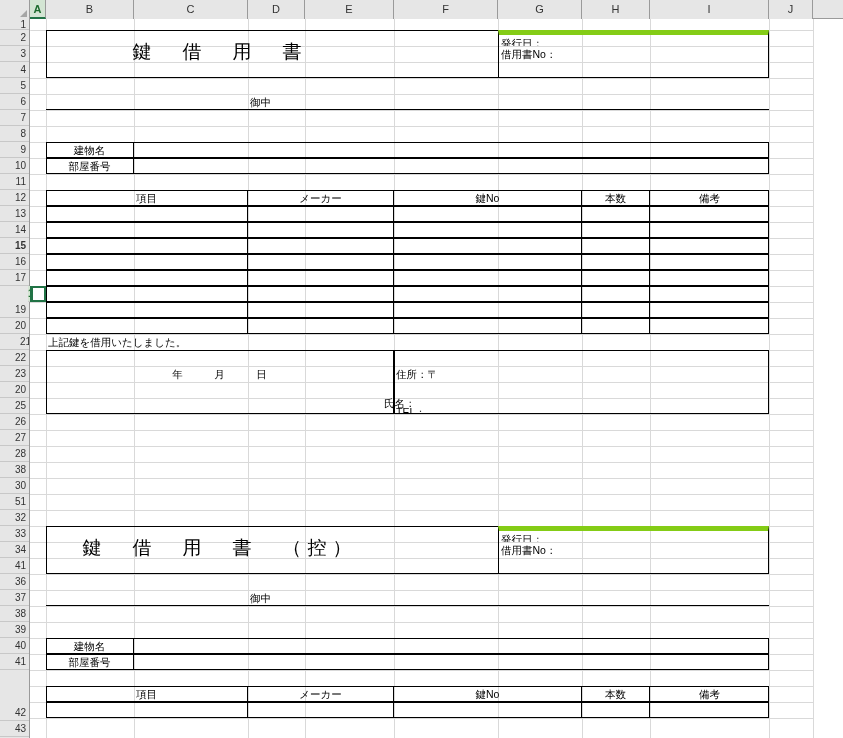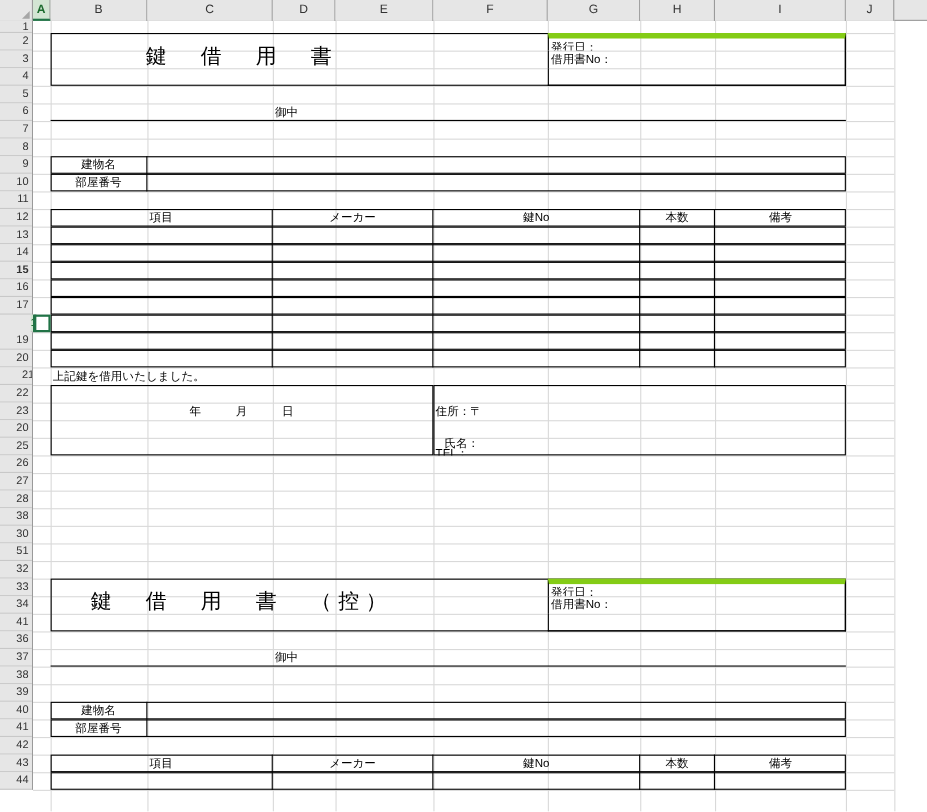--- a/index.html
+++ b/index.html
@@ -197,21 +197,21 @@
       <div class="row-head" style="height: 16px; line-height: 16px;">32</div>
       <div class="row-head" style="height: 16px; line-height: 16px;">33</div>
       <div class="row-head" style="height: 16px; line-height: 16px;">34</div>
       <div class="row-head" style="height: 16px; line-height: 16px;">41</div>
       <div class="row-head" style="height: 16px; line-height: 16px;">36</div>
       <div class="row-head" style="height: 16px; line-height: 16px;">37</div>
       <div class="row-head" style="height: 16px; line-height: 16px;">38</div>
       <div class="row-head" style="height: 16px; line-height: 16px;">39</div>
       <div class="row-head" style="height: 16px; line-height: 16px;">40</div>
       <div class="row-head" style="height: 16px; line-height: 16px;">41</div>
-      <div class="row-head" style="height: 16px; line-height: 16px;">42</div>
+      <div class="row-head" style="height: 16px; line-height: 16px; margin-top: 35px;">42</div>
       <div class="row-head" style="height: 16px; line-height: 16px;">43</div>
       <div class="row-head" style="height: 16px; line-height: 16px;">44</div>
     </div>
 
   <div id="grid">
     <div id="gridlines">
         <div class="gridline-h" style="top: 11px; width: 783px;"></div>
         <div class="gridline-h" style="top: 27px; width: 783px;"></div>
         <div class="gridline-h" style="top: 43px; width: 783px;"></div>
         <div class="gridline-h" style="top: 59px; width: 783px;"></div>
@@ -322,21 +322,21 @@
         <div class="cell b-all" style="left: 16px; top: 299px; width: 723px; height: 16px; line-height: 16px;"></div>
         <div class="cell b-right" style="left: 16px; top: 299px; width: 202px; height: 16px; line-height: 16px;"></div>
         <div class="cell b-right" style="left: 218px; top: 299px; width: 146px; height: 16px; line-height: 16px;"></div>
         <div class="cell b-right" style="left: 364px; top: 299px; width: 188px; height: 16px; line-height: 16px;"></div>
         <div class="cell b-right" style="left: 552px; top: 299px; width: 68px; height: 16px; line-height: 16px;"></div>
         <div class="cell left small" style="left: 16px; top: 315px; width: 723px; height: 16px; line-height: 16px;">上記鍵を借用いたしました。</div>
         <div class="cell b-all" style="left: 16px; top: 331px; width: 348px; height: 64px; line-height: 64px;"></div>
         <div class="cell center small" style="left: 104px; top: 347px; width: 171px; height: 16px; line-height: 16px;">年　　　月　　　日</div>
         <div class="cell b-all" style="left: 364px; top: 331px; width: 375px; height: 64px; line-height: 64px;"></div>
         <div class="cell left small" style="left: 364px; top: 347px; width: 375px; height: 16px; line-height: 16px;">住所：〒</div>
-        <div class="cell left small" style="left: 372px; top: 379px; width: 375px; height: 16px; line-height: 10px;">氏名：</div>
+        <div class="cell left small" style="left: 352px; top: 379px; width: 375px; height: 16px; line-height: 10px;">氏名：</div>
         <div class="cell left small" style="left: 364px; top: 379px; width: 375px; height: 16px; line-height: 28px;">TEL：</div>
         <div class="cell b-all" style="left: 16px; top: 507px; width: 723px; height: 48px; line-height: 48px;"></div>
         <div class="cell title" style="left: 16px; top: 507px; width: 348px; height: 48px; line-height: 44px;">鍵　借　用　書　（控）</div>
         <div class="cell b-top b-left b-right small left" style="left: 468px; top: 507px; width: 271px; height: 16px; line-height: 16px;">発行日：</div>
         <div class="cell b-left b-right small left" style="left: 468px; top: 523px; width: 271px; height: 16px; line-height: 16px;">借用書No：</div>
         <div class="cell b-left b-right b-bottom" style="left: 468px; top: 539px; width: 271px; height: 16px; line-height: 16px;"></div>
         <div class="cell b-bottom" style="left: 16px; top: 571px; width: 723px; height: 16px; line-height: 16px;"></div>
         <div class="cell left small" style="left: 218px; top: 571px; width: 57px; height: 16px; line-height: 16px;">御中</div>
         <div class="cell b-all" style="left: 16px; top: 619px; width: 723px; height: 16px; line-height: 16px;"></div>
         <div class="cell center small b-right" style="left: 16px; top: 619px; width: 88px; height: 16px; line-height: 16px;">建物名</div>

